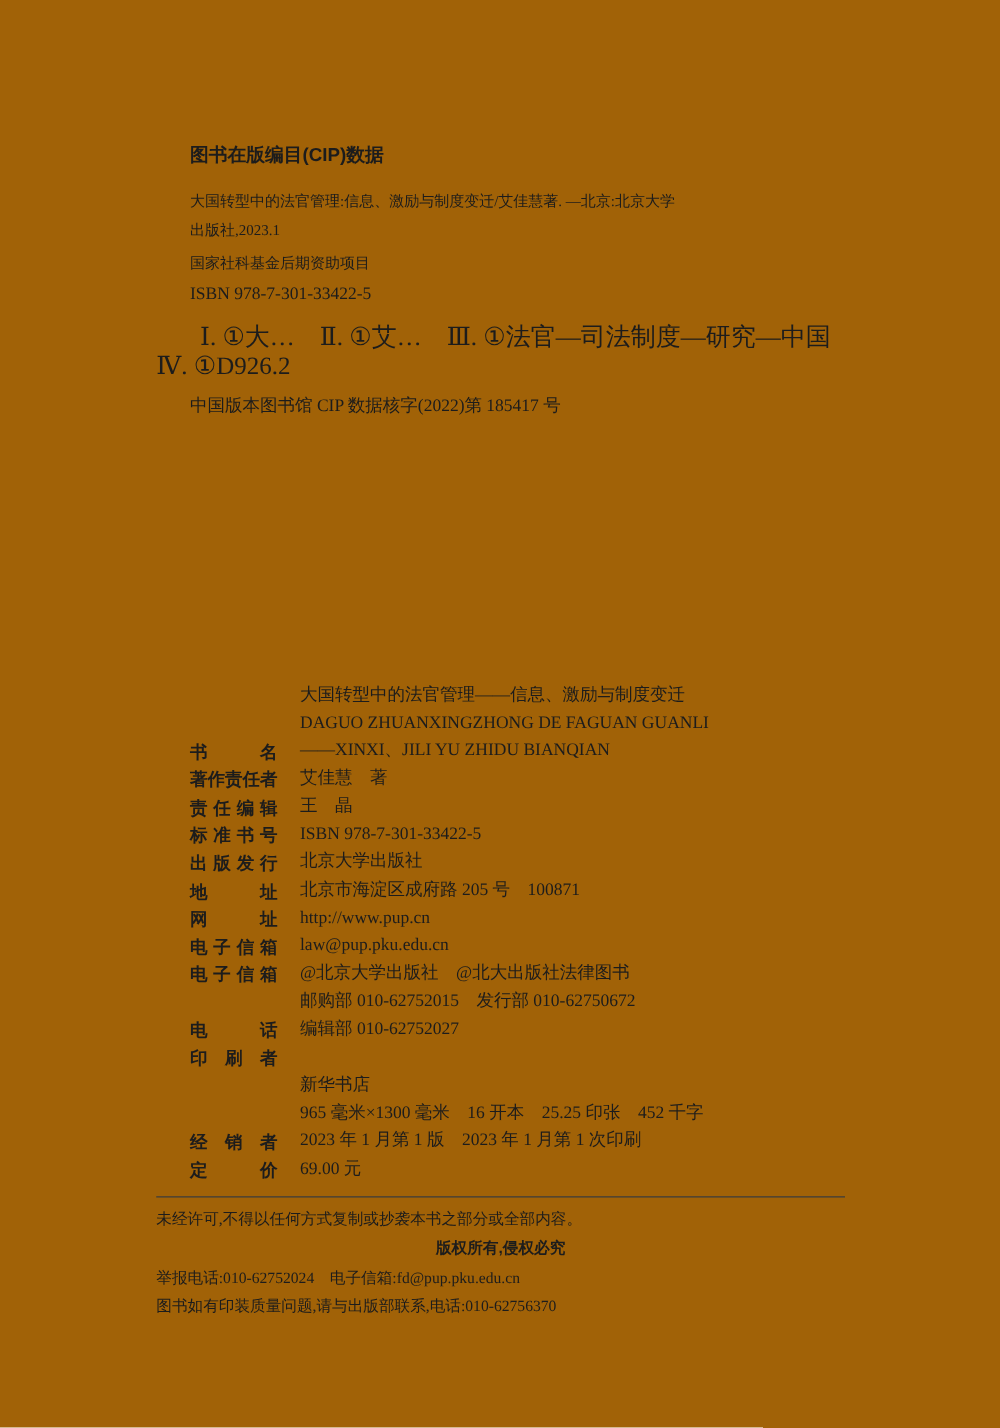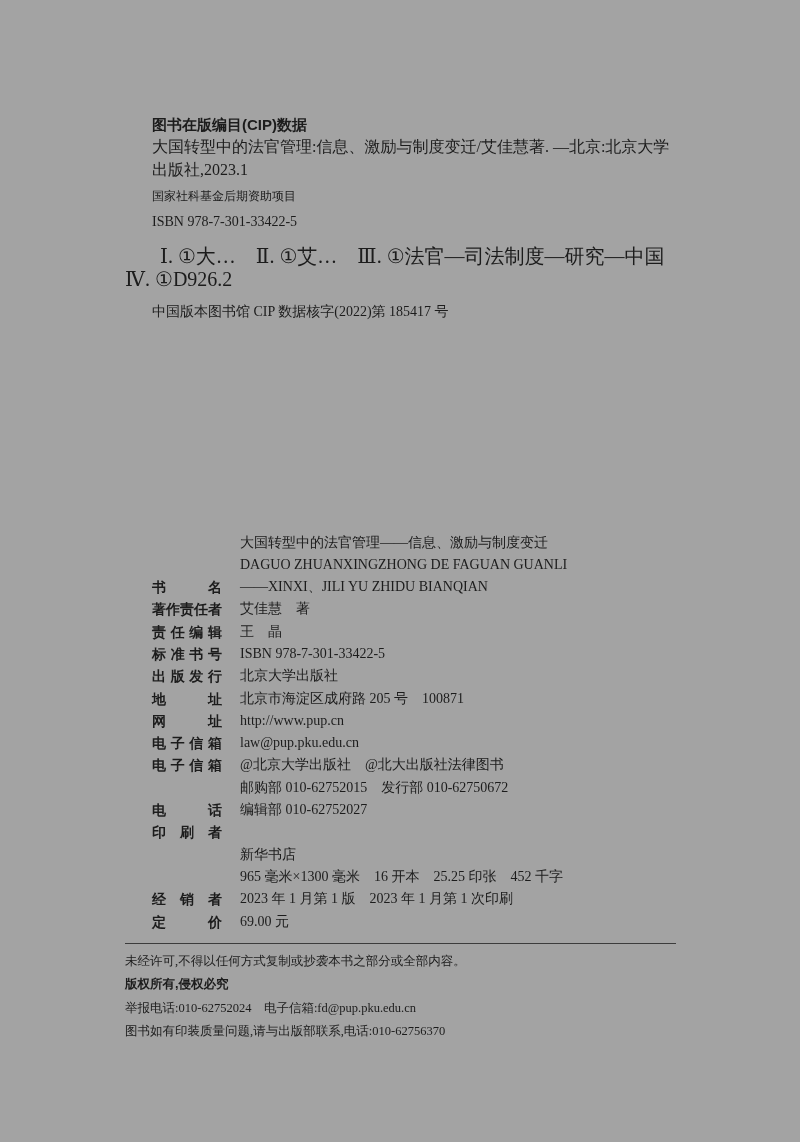--- a/index.html
+++ b/index.html
@@ -10,33 +10,34 @@
     font-family: "Liberation Serif", "DejaVu Serif", serif;
     color: #1c1c1c;
     -webkit-font-smoothing: antialiased;
   }
   .page {
     position: relative;
     width: 800px;
     height: 1142px;
     padding: 114px 124px 40px 125px;
     overflow: hidden;
-    background: #a3a3a3;
+    background: #a16207;
   }
 
   
   .cip-indent { margin-left: 27px; }
   .cip-title {
     font-family: "Liberation Sans", "DejaVu Sans", sans-serif;
     font-weight: bold;
     font-size: 15px;
     line-height: 22px;
   }
   .cip-desc {
-    font-size: 16px;
+    margin-top: 14px;
+    font-size: 12px;
     line-height: 22.5px;
     white-space: pre-line;
   }
   .cip-funding { margin-top: 4px; font-size: 12px; line-height: 22.5px; }
   .cip-isbn    { margin-top: 3px; font-size: 14px; line-height: 22.5px; }
   .cip-class {
     margin-top: 12px;
     font-size: 20px;
     line-height: 22.5px;
     white-space: pre-line;
@@ -77,20 +78,21 @@
     height: 0;
   }
   .footer-lines { padding-top: 6px; }
   .footer-line {
     font-size: 12.5px;
     line-height: 23.5px;
   }
   .footer-line.bold {
     font-family: "Liberation Sans", "DejaVu Sans", sans-serif;
     font-weight: bold;
+    text-align: center;
   }
 </style>
 </head>
 <body>
 
 <div class="page">
 
   <section>
     <div class="cip-title cip-indent">图书在版编目(CIP)数据</div>
 

